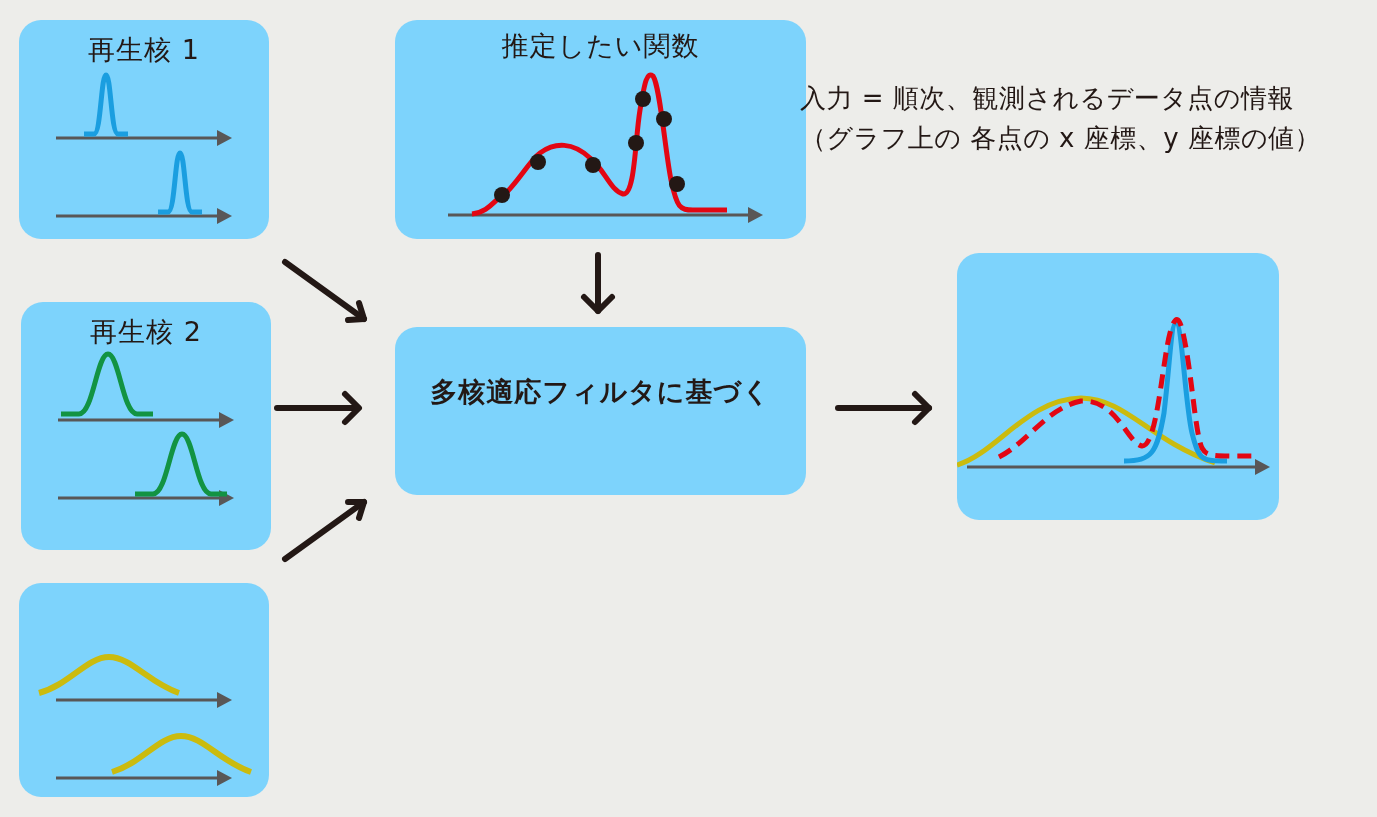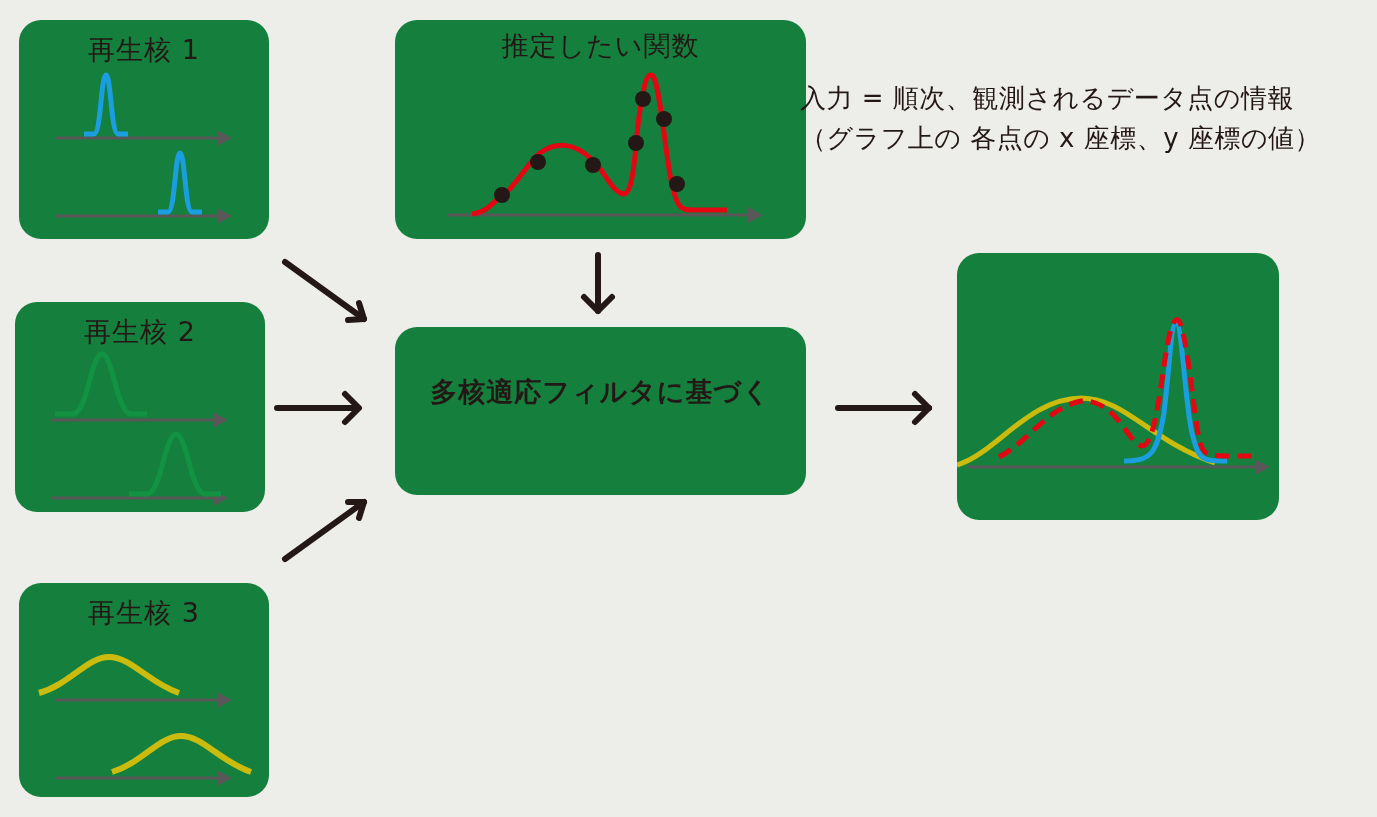--- a/index.html
+++ b/index.html
@@ -3,21 +3,21 @@
 <meta charset="utf-8">
 <style>
   html, body { margin: 0; padding: 0; }
   body {
     width: 1377px; height: 817px; overflow: hidden;
     background: #ededea;
     font-family: "DejaVu Sans", "Liberation Sans", sans-serif;
     position: relative;
   }
   .card {
-    position: absolute; background: #15803d; border-radius: 22px;
+    position: absolute; background: #7dd3fc; border-radius: 22px;
   }
   .card-title {
     position: absolute; left: 0; right: 0; text-align: center;
     font-size: 27px; color: #231815; letter-spacing: 1px;
   }
   .card svg { position: absolute; left: 0; top: 0; }
   .note {
     position: absolute; left: 800px; top: 78px;
     font-size: 26px; color: #231815; line-height: 40px; letter-spacing: 0.5px;
   }
@@ -39,38 +39,37 @@
       </g>
     <g fill="#595757">
         <polygon points="198,110 213,118 198,126"></polygon>
         <polygon points="198,188 213,196 198,204"></polygon>
       </g>
     <path d="M65,114 L75,114 C82,114 82,55 87,55 C92,55 92,114 99,114 L109,114" stroke="#1a9ee0" stroke-width="5" fill="none"></path>
     <path d="M139,192 L149,192 C156,192 156,133 161,133 C166,133 166,192 173,192 L183,192" stroke="#1a9ee0" stroke-width="5" fill="none"></path>
   </svg>
 </div>
 
-<div class="card" style="left:15px;top:302px;width:250px;height:210px;">
+<div class="card" style="left:21px;top:302px;width:250px;height:248px;">
   <div class="card-title" style="top:12px;">再生核 2</div>
   <svg width="250" height="219">
     <g stroke="#595757" stroke-width="3">
         <line x1="37" y1="118" x2="200" y2="118"></line>
         <line x1="37" y1="196" x2="200" y2="196"></line>
       </g>
     <g fill="#595757">
         <polygon points="198,110 213,118 198,126"></polygon>
         <polygon points="198,188 213,196 198,204"></polygon>
       </g>
     <path d="M40,112 L58,112 C72,112 76,52 87,52 C98,52 102,112 116,112 L132,112" stroke="#129343" stroke-width="5" fill="none"></path>
     <path d="M114,192 L132,192 C146,192 150,132 161,132 C172,132 176,192 190,192 L206,192" stroke="#129343" stroke-width="5" fill="none"></path>
   </svg>
 </div>
 
 <div class="card" style="left:19px;top:583px;width:250px;height:214px;">
-  <div class="card-title" style="top:12px;">再生核 3</div>
   <svg width="250" height="214">
     <g stroke="#595757" stroke-width="3">
         <line x1="37" y1="117" x2="200" y2="117"></line>
         <line x1="37" y1="195" x2="200" y2="195"></line>
       </g>
     <g fill="#595757">
         <polygon points="198,109 213,117 198,125"></polygon>
         <polygon points="198,187 213,195 198,203"></polygon>
       </g>
     <path d="M20,110 C50,102 68,74 90,74 C112,74 130,100 160,110" stroke="#cbbb0e" stroke-width="6" fill="none"></path>

